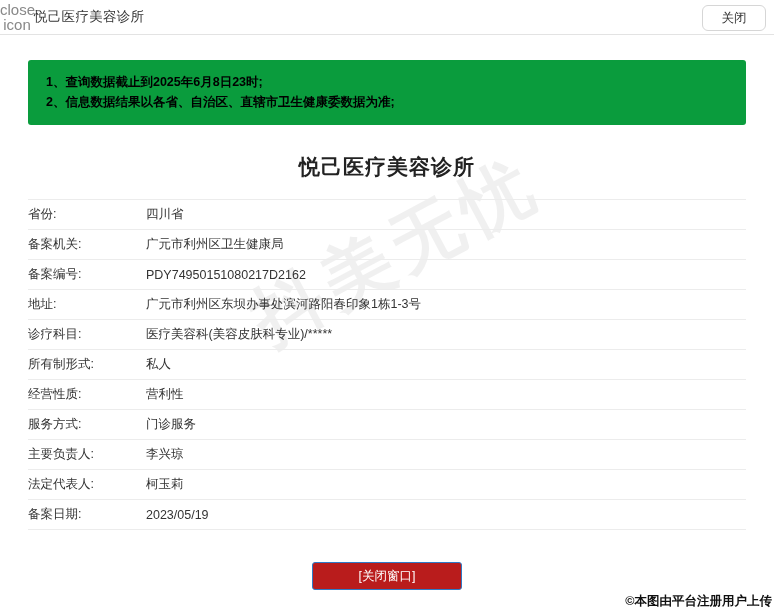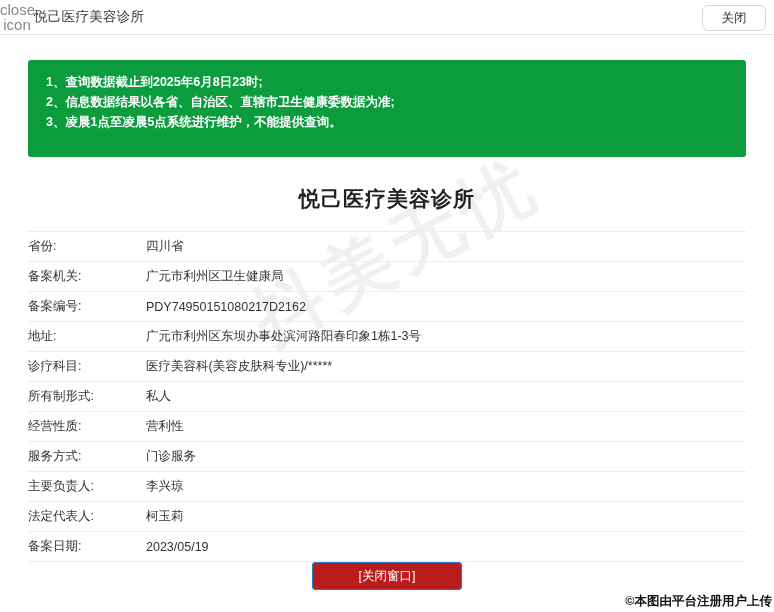--- a/index.html
+++ b/index.html
@@ -58,23 +58,23 @@
   }
 
   
   .content {
     padding: 0 28px;
     position: relative;
   }
   .notice {
     margin-top: 25px;
     background: #0a9c3d;
-    color: #ffffff;
+    color: #000000;
     border-radius: 3px;
-    padding: 12px 18px 25px 18px;
+    padding: 12px 18px 13px 18px;
     line-height: 20px;
     font-size: 12.5px;
     font-weight: bold;
   }
   .notice div { white-space: nowrap; }
 
   
   .clinic-title {
     text-align: center;
     font-size: 21px;
@@ -177,21 +177,20 @@
 
 <div class="watermark">
   <span class="wm1">抖美无忧</span>
 </div>
 
 <div class="content">
 
   <div class="notice">
     <div>1、查询数据截止到2025年6月8日23时;</div>
     <div>2、信息数据结果以各省、自治区、直辖市卫生健康委数据为准;</div>
-    <div>3、凌晨1点至凌晨5点系统进行维护，不能提供查询。</div>
   </div>
 
   <div class="clinic-title">悦己医疗美容诊所</div>
 
   <table class="info">
     <tbody>
       <tr>
         <td class="lbl">省份:</td>
         <td class="val">四川省</td>
       </tr>

